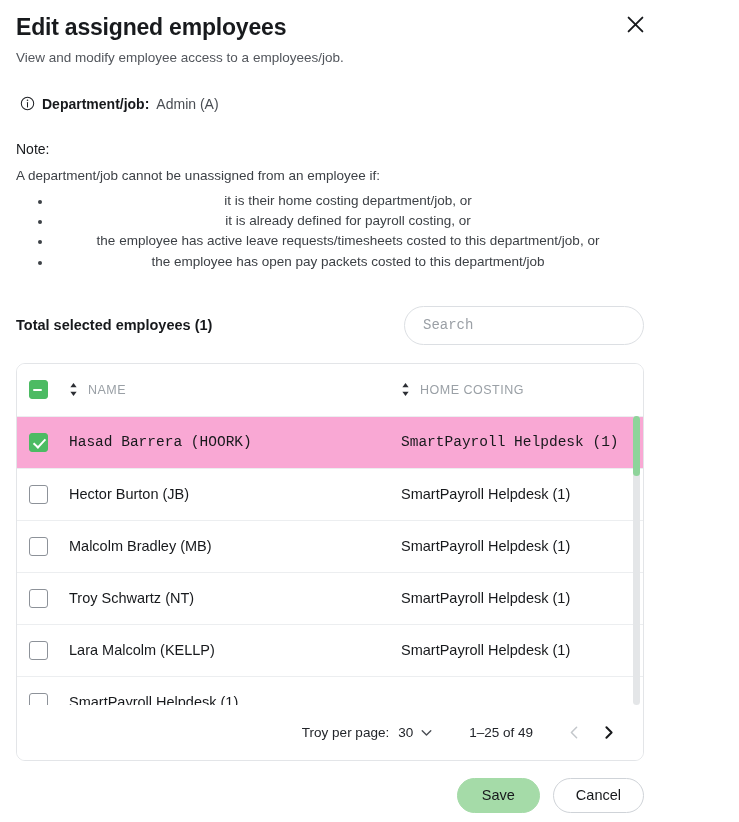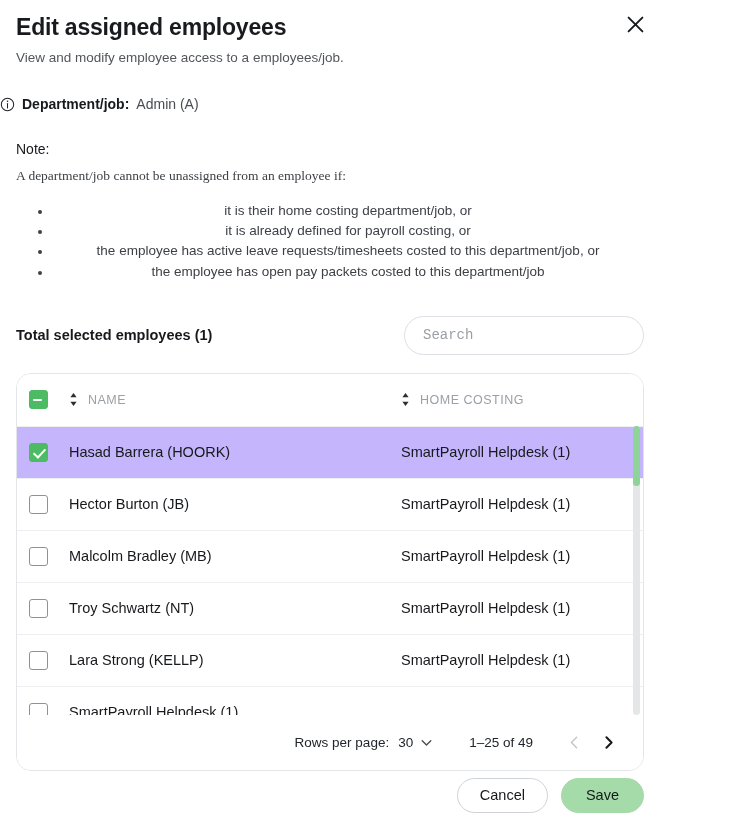--- a/index.html
+++ b/index.html
@@ -41,43 +41,43 @@
     width: 30px; height: 30px;
     display: flex; align-items: center; justify-content: center;
     cursor: pointer;
     background: none; border: none; padding: 0;
     color: #17191c;
   }
   .close-btn svg { display: block; }
 
   
   .dept-line {
-    display: flex; align-items: flex-end;
+    display: flex; align-items: flex-start;
     gap: 7px;
-    padding: 0 0;
+    padding: 0 20px;
     margin-top: 29px;
     font-size: 14px;
   }
   .info-icon {
     width: 15px; height: 15px;
     flex: 0 0 15px;
     display: block;
     color: #1f2125;
   }
   .dept-label { font-weight: 700; color: #17191c; font-size: 14px; }
   .dept-value { color: #494d53; font-size: 14px; }
 
   
   .note-wrap { padding: 0 16px; margin-top: 29px; }
   .note-head {
     font-size: 14px; font-weight: 400; color: #17191c;
     margin: 0 0 11px 0;
   }
   .note-lead {
-    font-size: 13.5px; color: #3d4146; margin: 0 0 17px 0; font-family: Liberation Serif, serif;
+    font-size: 13.5px; color: #3d4146; margin: 0 0 8px 0;
   }
   .note-list {
     margin: 0; padding-left: 36px;
     list-style: disc;
     text-align: center;
   }
   .note-list li {
     font-size: 13.5px;
     color: #3d4146;
     line-height: 20.2px;
@@ -103,21 +103,21 @@
     font-family: Liberation Mono, monospace;
     background: #fff;
     outline: none;
   }
   .search::placeholder { color: #9ba0a6; }
 
   
   .table-card {
     margin: 18px 16px 0 16px;
     border: 1px solid #e3e5e8;
-    border-radius: 15px;
+    border-radius: 9px;
     background: #fff;
     overflow: hidden;
     height: 398px;
     display: flex;
     flex-direction: column;
   }
   .thead {
     display: flex; align-items: center;
     height: 52px;
     flex: 0 0 52px;
@@ -146,21 +146,21 @@
     flex: 1 1 auto;
     overflow: hidden;
   }
   .row {
     display: flex; align-items: center;
     height: 52px;
     padding: 0 10px 0 12px;
     border-top: 1px solid #eceef0;
     background: #fff;
   }
-  .row.selected { background: #c4b5fd; }
+  .row.selected { background: #f9a8d4; font-family: Liberation Mono, monospace; }
   .cell-name {
     flex: 0 0 332px;
     font-size: 14.5px;
     color: #17191c;
   }
   .cell-home {
     flex: 1 1 auto;
     font-size: 14.5px;
     color: #17191c;
   }
@@ -366,38 +366,38 @@
           <span class="cb"></span>
         </div>
         <div class="cell-name">Troy Schwartz (NT)</div>
         <div class="cell-home">SmartPayroll Helpdesk (1)</div>
       </div>
 
       <div class="row">
         <div class="col-check">
           <span class="cb"></span>
         </div>
-        <div class="cell-name">Lara Strong (KELLP)</div>
+        <div class="cell-name">Lara Malcolm (KELLP)</div>
         <div class="cell-home">SmartPayroll Helpdesk (1)</div>
       </div>
 
       <div class="row">
         <div class="col-check">
           <span class="cb"></span>
         </div>
         <div class="cell-home">SmartPayroll Helpdesk (1)</div>
       </div>
 
       <div class="vscroll">
         <div class="vthumb"></div>
       </div>
     </div>
 
     <div class="pager">
-      <span class="pager-label">Rows per page:</span>
+      <span class="pager-label">Troy per page:</span>
       <div class="rows-select">
         <span class="rows-value">30</span>
         <svg class="chev-down" viewBox="0 0 14 14" fill="none" aria-hidden="true">
           <path d="M2.4 5 L7 9.6 L11.6 5" stroke="currentColor" stroke-width="1.5" stroke-linecap="round" stroke-linejoin="round"></path>
         </svg>
       </div>
       <span class="range">1–25 of 49</span>
       <button class="nav-btn prev">
         <svg width="15" height="15" viewBox="0 0 15 15" fill="none" aria-hidden="true">
           <path d="M9.6 2.2 L4.4 7.5 L9.6 12.8" stroke="currentColor" stroke-width="1.5" stroke-linecap="round" stroke-linejoin="round"></path>
@@ -406,17 +406,17 @@
       <button class="nav-btn next">
         <svg width="15" height="15" viewBox="0 0 15 15" fill="none" aria-hidden="true">
           <path d="M5.4 2.2 L10.6 7.5 L5.4 12.8" stroke="currentColor" stroke-width="2" stroke-linecap="round" stroke-linejoin="round"></path>
         </svg>
       </button>
     </div>
 
   </div>
 
   <div class="footer">
+    <button class="btn btn-save">Save</button>
     <button class="btn btn-cancel">Cancel</button>
-    <button class="btn btn-save">Save</button>
   </div>
 
 </div>
 
 </body></html>

